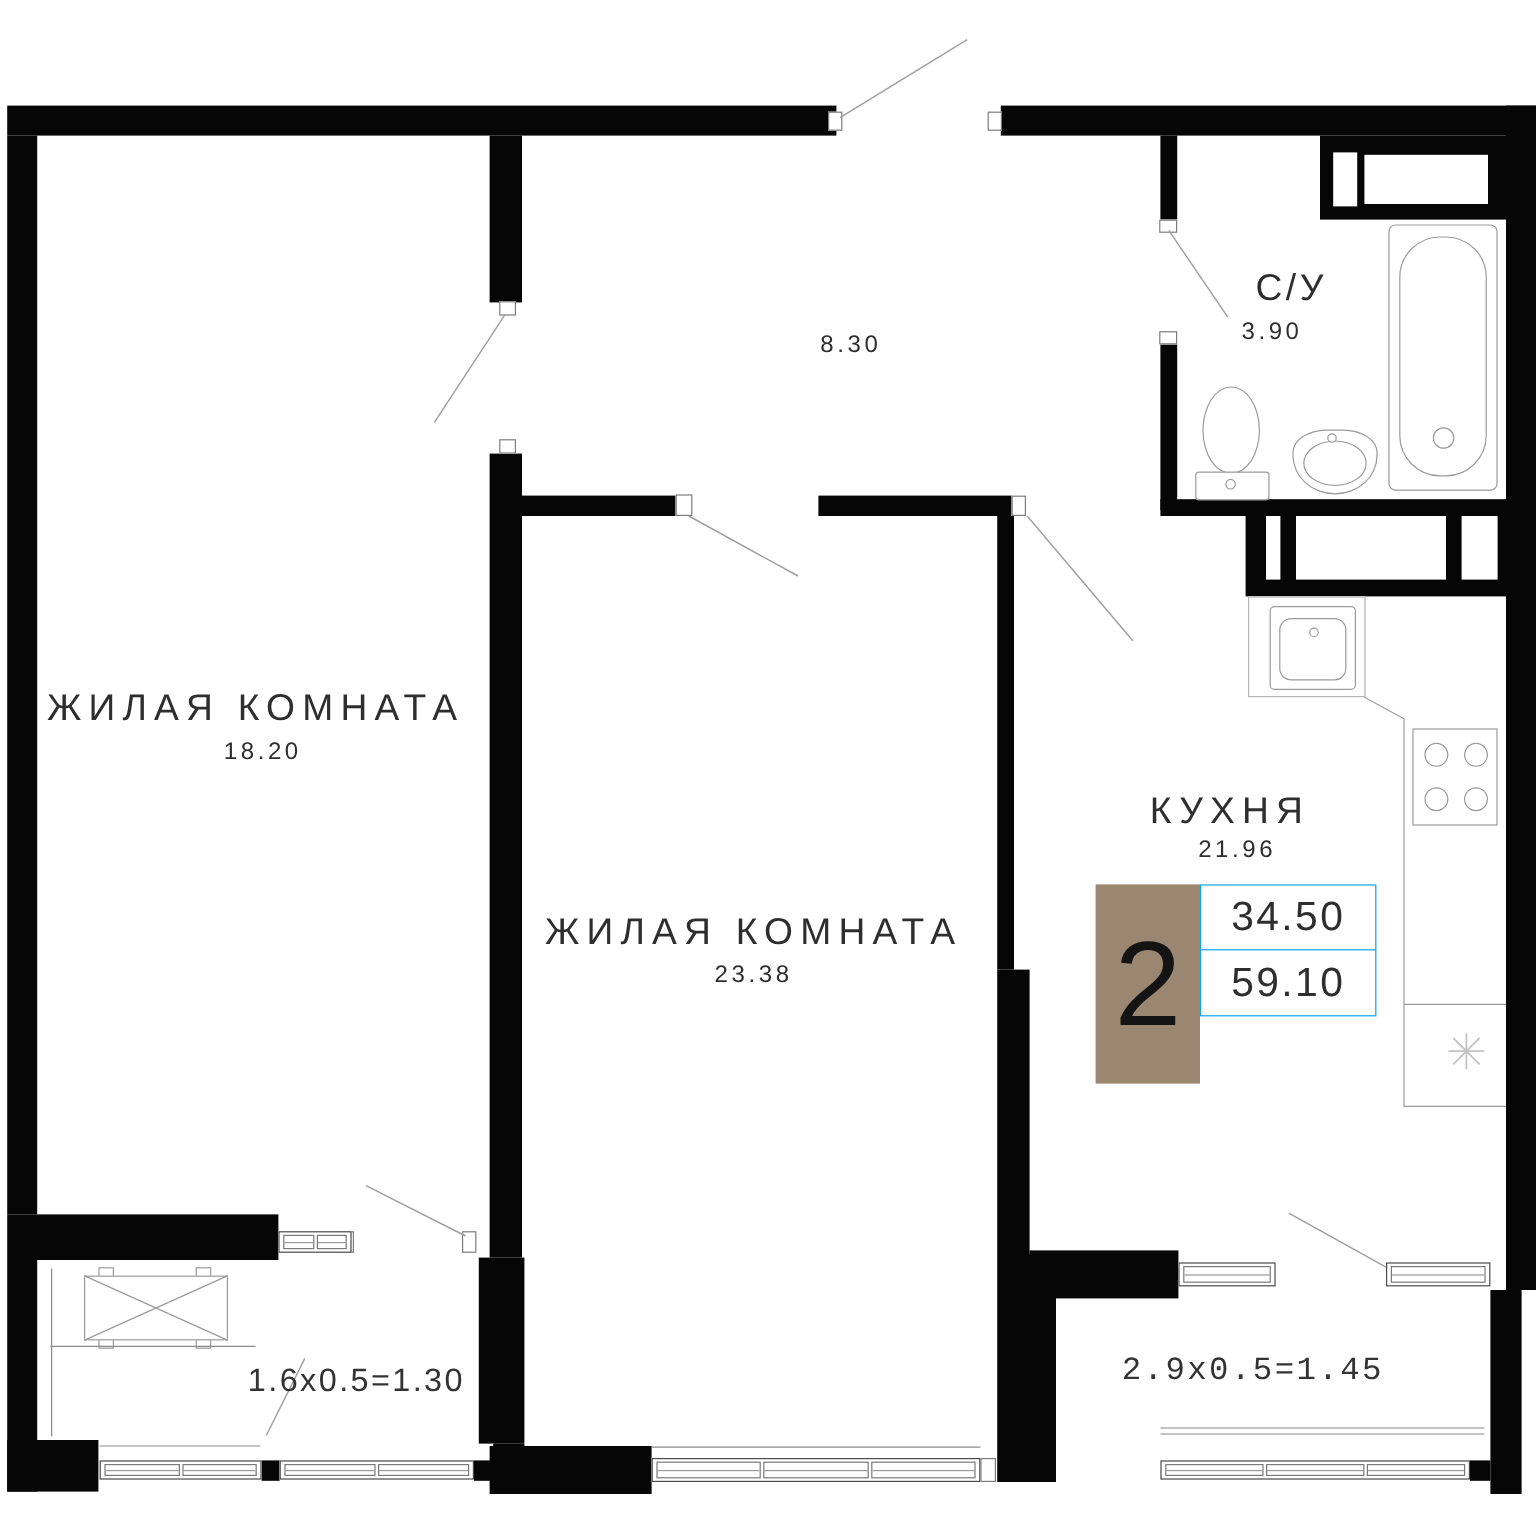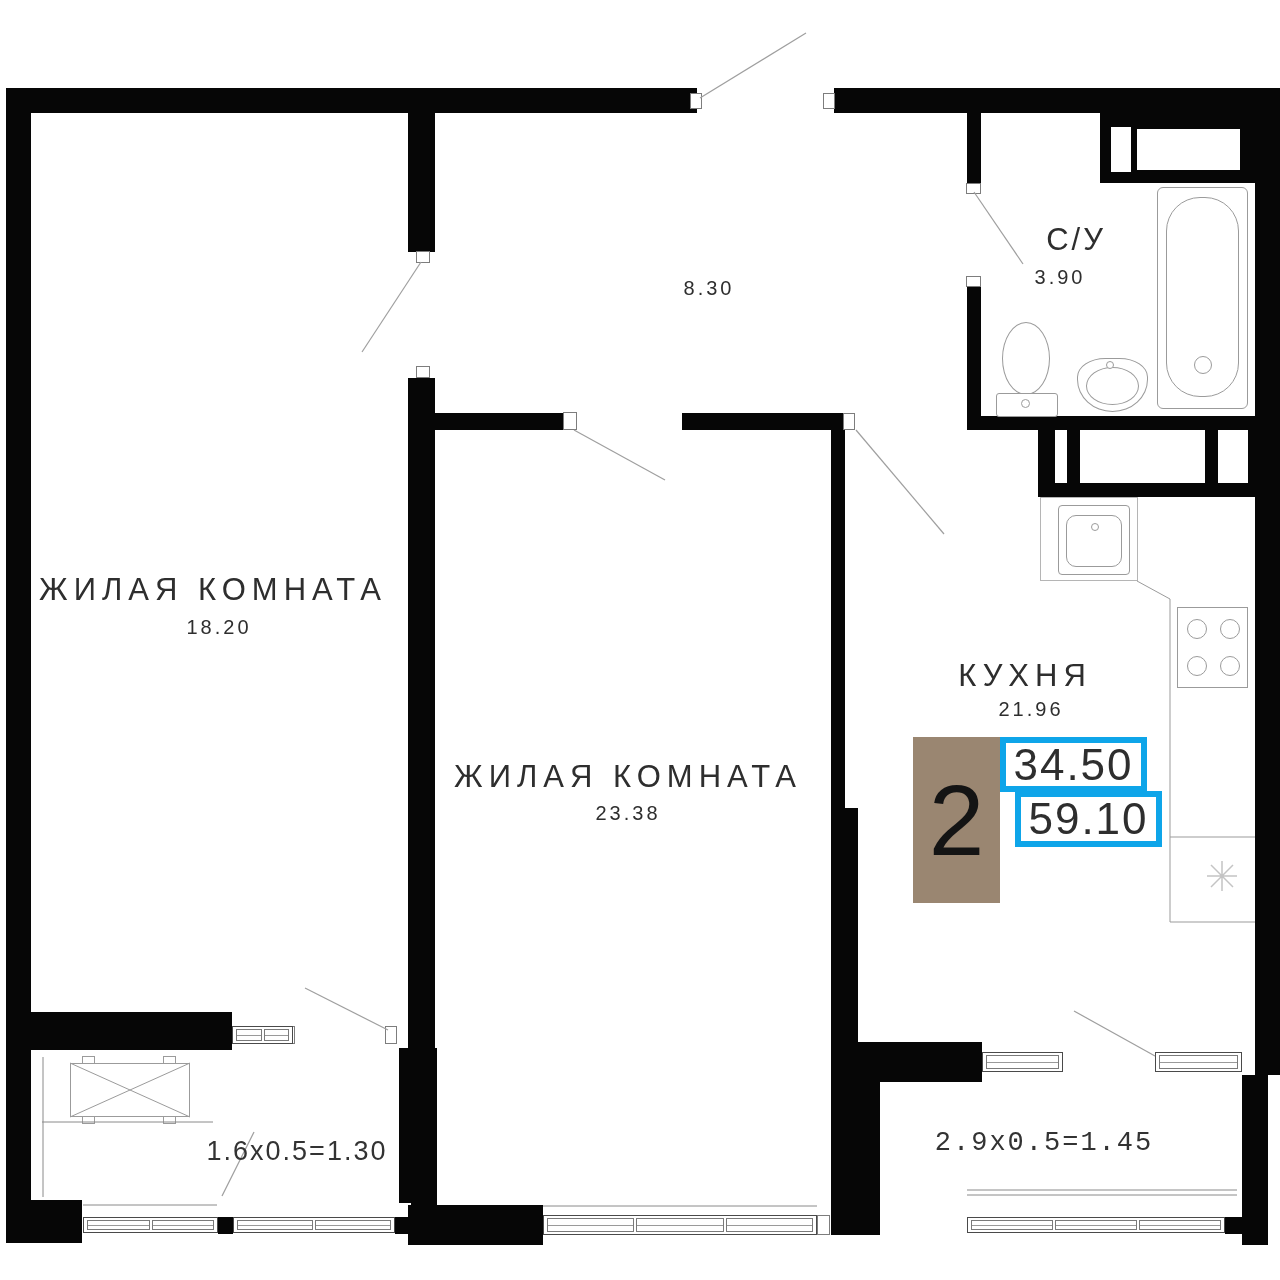--- a/index.html
+++ b/index.html
@@ -12,23 +12,23 @@
   .sash{flex:1;border:1px solid #7a7a7a;margin:0 1px;position:relative;}
   .sash::after{content:"";position:absolute;left:0;right:0;top:50%;border-top:1px solid #9a9a9a;}
   .fx{position:absolute;border:1px solid #9b9b9b;box-sizing:border-box;background:#fff;}
   .dot{position:absolute;border:1px solid #9b9b9b;border-radius:50%;box-sizing:border-box;background:#fff;}
   .lbl{position:absolute;transform:translate(-50%,-50%);white-space:nowrap;color:#2e2e2e;}
   .room-name{font-size:31px;letter-spacing:6px;}
   .room-area{font-size:20px;letter-spacing:3px;}
   .dim{font-size:27px;letter-spacing:2px;color:#333;}
   .badge-num{position:absolute;left:913px;top:737px;width:87px;height:166px;display:flex;
              align-items:center;justify-content:center;font-size:100px;color:#141414;}
-  .badge-cell{position:absolute;left:1000px;width:147px;background:#fff;border:6px solid #0ea5e9;
+  .badge-cell{position:absolute;left:1000px;width:147px;background:#fff;border:1px solid #0ea5e9;
               box-sizing:border-box;display:flex;align-items:center;justify-content:center;
-              font-size:44px;letter-spacing:2px;color:#2e2e2e;}
+              font-size:34px;letter-spacing:2px;color:#2e2e2e;}
   svg.overlay{position:absolute;left:0;top:0;}
 </style>
 </head>
 <body>
 
 <div class="plan">
 
   <div class="w" style="left:6px;top:88px;width:691px;height:25px;"></div>
   <div class="w" style="left:834px;top:88px;width:446px;height:25px;"></div>
   <div class="w" style="left:6px;top:113px;width:25px;height:899px;"></div>
@@ -175,15 +175,15 @@
   <div class="lbl room-name" style="left:1025px;top:676px;">КУХНЯ</div>
   <div class="lbl room-area" style="left:1031px;top:709px;">21.96</div>
 
   <div class="lbl dim" style="left:297px;top:1151px;">1.6x0.5=1.30</div>
   <div class="lbl dim" style="left:1044px;top:1143px;font-family:Liberation Mono, monospace;">2.9x0.5=1.45</div>
 
   <div class="badge-num" style="background: rgb(154, 134, 113);">
     <span>2</span>
   </div>
   <div class="badge-cell" style="top:737px;height:55px;">34.50</div>
-  <div class="badge-cell" style="top:791px;height:56px;margin-left:15px;">59.10</div>
+  <div class="badge-cell" style="top:791px;height:56px;">59.10</div>
 
 </div>
 
 </body></html>

